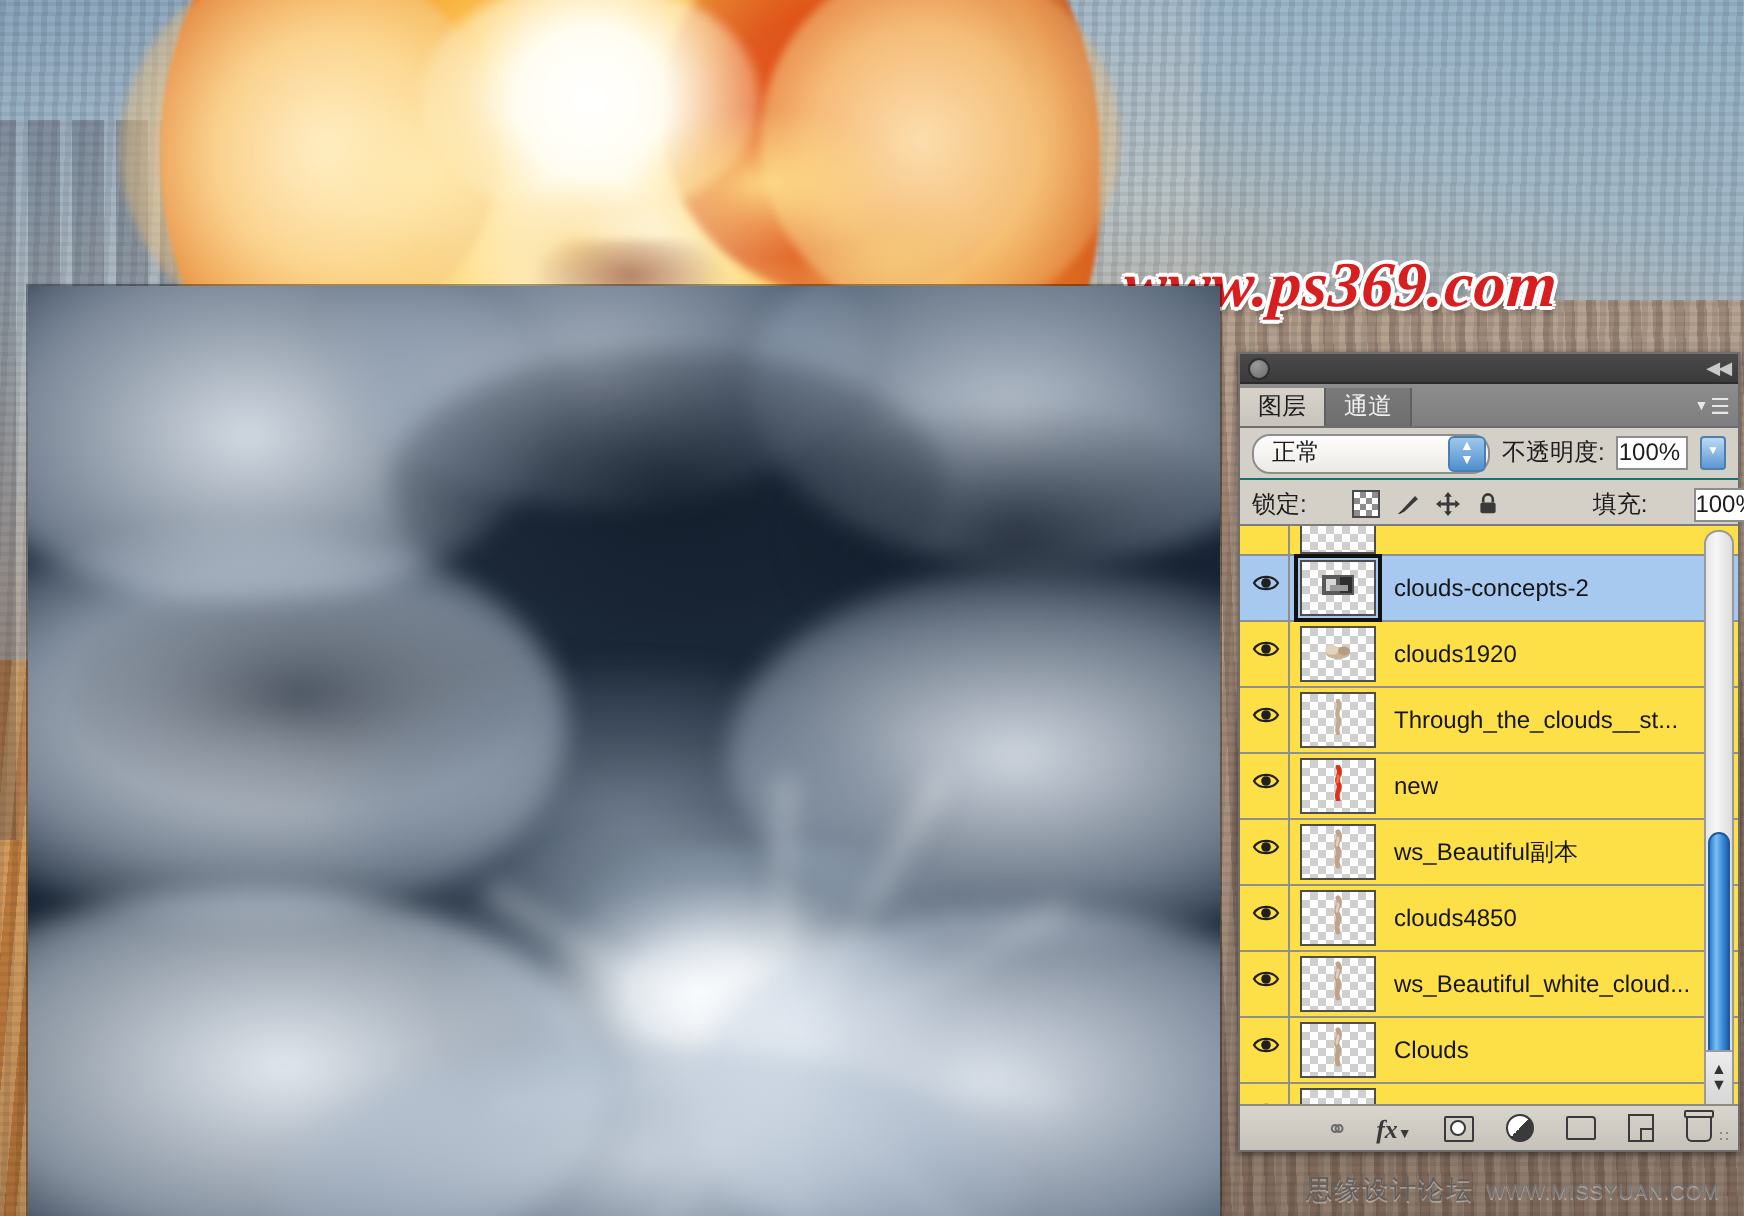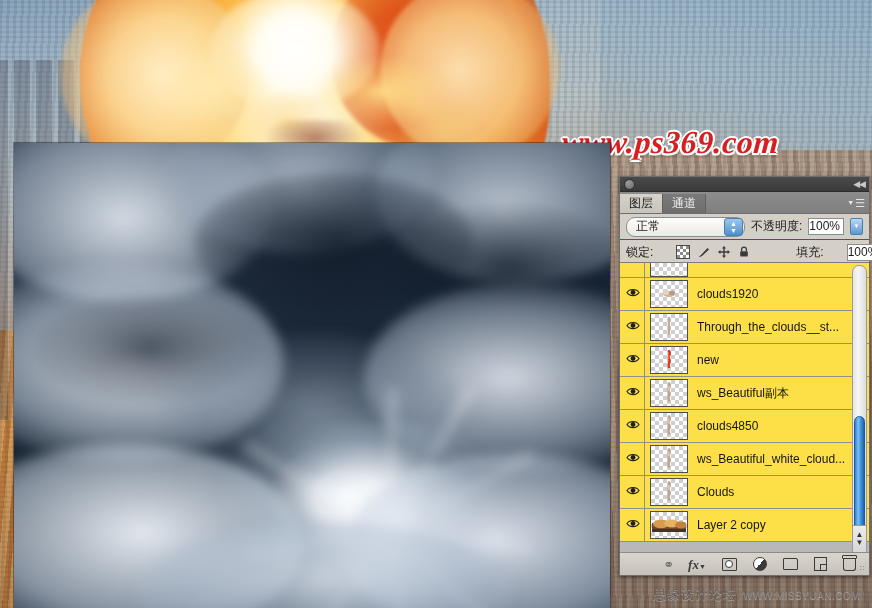--- a/index.html
+++ b/index.html
@@ -406,20 +406,36 @@
     </div>
 
     <div class="list" id="layer-list">
         <div class="lrow partial">
           <div class="eye"></div>
           <div class="thumbwrap" style="height: 13px; margin-top: 0px;">
             <div class="checker"></div>
             <div class="tart"></div>
           </div>
         </div>
+        <div class="lrow selected">
+          <div class="eye"><svg width="14" height="11" viewBox="0 0 14 11">
+              <path d="M1 5.5 C3.4 1.4 10.6 1.4 13 5.5 C10.6 9.6 3.4 9.6 1 5.5 Z" fill="none" stroke="#1f1f1f" stroke-width="1.1"></path>
+              <circle cx="7" cy="5.5" r="2.4" fill="#1f1f1f"></circle>
+            </svg></div>
+          <div class="thumbwrap sel-ring">
+            <div class="checker"></div>
+            <div class="tart"><svg width="20" height="16" viewBox="0 0 20 16">
+                <rect x="2" y="3" width="16" height="10" fill="#5a5a5a"></rect>
+                <rect x="4" y="5" width="5" height="6" fill="#d8d8d8"></rect>
+                <rect x="11" y="4" width="6" height="8" fill="#2e2e2e"></rect>
+                <rect x="6" y="8" width="9" height="3" fill="#9a9a9a"></rect>
+              </svg></div>
+          </div>
+          <div class="lname">clouds-concepts-2</div>
+        </div>
         <div class="lrow">
           <div class="eye"><svg width="14" height="11" viewBox="0 0 14 11">
               <path d="M1 5.5 C3.4 1.4 10.6 1.4 13 5.5 C10.6 9.6 3.4 9.6 1 5.5 Z" fill="none" stroke="#1f1f1f" stroke-width="1.1"></path>
               <circle cx="7" cy="5.5" r="2.4" fill="#1f1f1f"></circle>
             </svg></div>
           <div class="thumbwrap">
             <div class="checker"></div>
             <div class="tart"><svg width="18" height="12" viewBox="0 0 18 12">
                 <ellipse cx="9" cy="7" rx="6" ry="3" fill="#cbb39a"></ellipse>
                 <ellipse cx="6" cy="5.5" rx="3.4" ry="2.4" fill="#e2d3c1"></ellipse>

